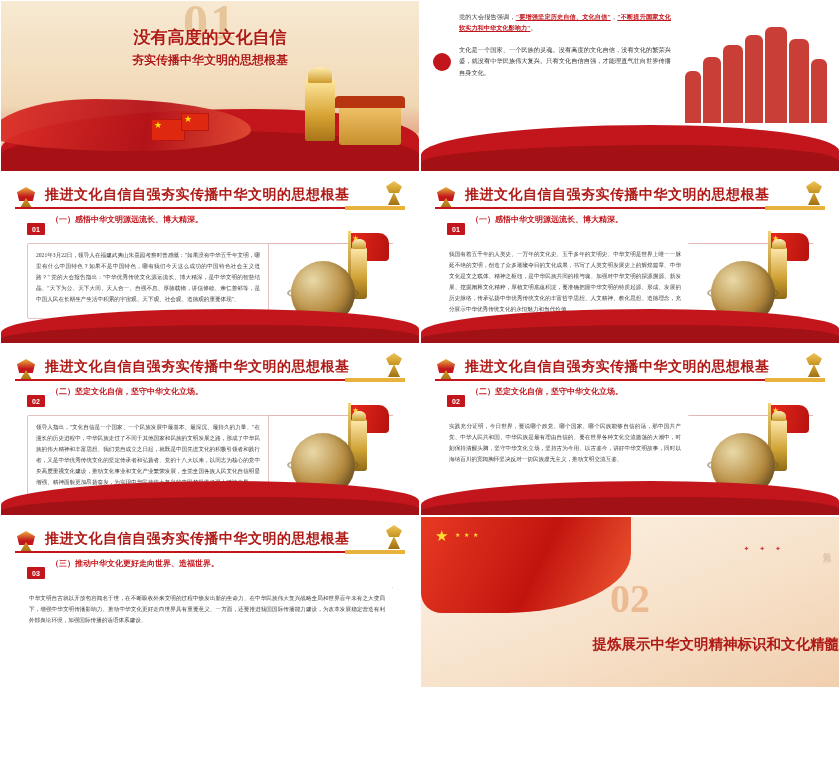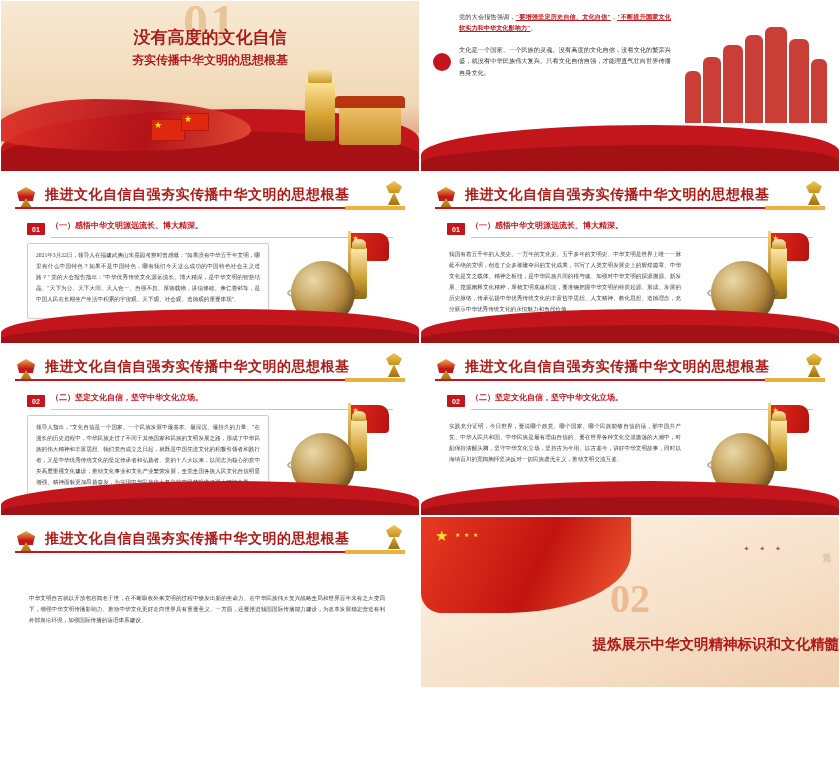--- a/index.html
+++ b/index.html
@@ -166,21 +166,21 @@
     display: flex; align-items: center; gap: 6px;
   }
   .sec-no {
     width: 18px; height: 12px; background: #c3161c; color: #fff;
     font-size: 7px; font-weight: bold; display: flex; align-items: center;
     justify-content: center; border-radius: 1px; flex: none;
   }
   .sec-txt {
     font-size: 8px; color: #c3161c; font-weight: bold;
     font-family: "Liberation Serif", serif;
-    border-bottom: 1px solid #e4b7b5; padding-bottom: 6px; flex: 1;
+    border-bottom: 1px solid #e4b7b5; padding-bottom: 18px; flex: 1;
   }
 
   .body-box {
     position: absolute; left: 26px; top: 70px;
     border: 1px solid #e3c3c2; border-radius: 2px;
     padding: 6px 8px;
     font-size: 5.6px; line-height: 1.95; color: #3a3a3a;
     font-family: "Liberation Serif", serif; text-align: justify;
     background: #fff;
   }
@@ -425,20 +425,24 @@
         <div class="emblem-a"></div>
           <div class="emblem-b"></div>
       </div>
       <div class="hdr-title">推进文化自信自强夯实传播中华文明的思想根基</div>
       <div class="hdr-rule"></div>
     </div>
     <div class="corner-emblem">
       <div class="cemb-top"></div>
         <div class="cemb-bot"></div>
     </div>
+    <div class="sec-row">
+      <div class="sec-no">03</div>
+      <div class="sec-txt">（三）推动中华文化更好走向世界、造福世界。</div>
+    </div>
     <div class="body-box full" style="height:70px;overflow:hidden;border:none;padding-left:2px">中华文明自古就以开放包容闻名于世，在不断吸收外来文明的过程中焕发出新的生命力。在中华民族伟大复兴战略全局和世界百年未有之大变局下，增强中华文明传播影响力、推动中华文化更好走向世界具有重要意义。一方面，还要推进我国国际传播能力建设，为改革发展稳定营造有利外部舆论环境，加强国际传播的话语体系建设。</div>
   </div>
 
   <div class="slide s-div">
     <div class="dflag"></div>
     <div class="birds">✦ ✦ ✦</div>
     <div class="d-no">02</div>
     <div class="d-title">提炼展示中华文明精神标识和文化精髓</div>
     <div class="wm">氮元素</div>
   </div>

